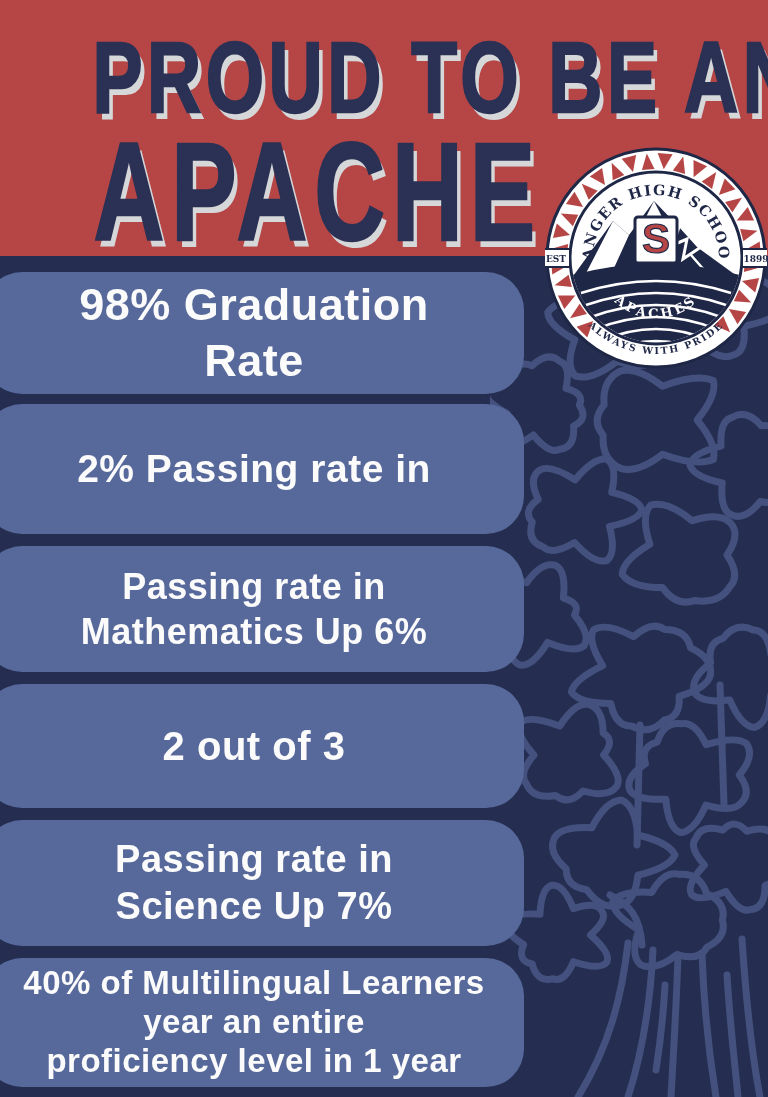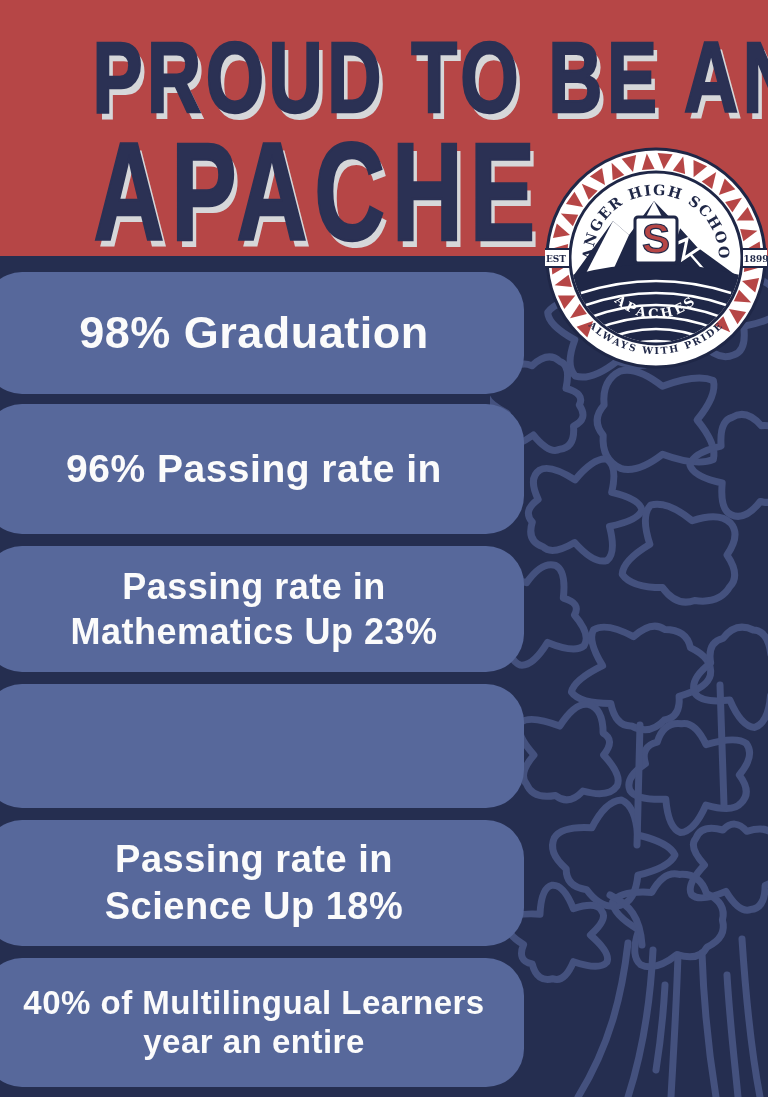--- a/index.html
+++ b/index.html
@@ -75,37 +75,40 @@
       <path d="M 175,730 C 173,765 170,790 166,815"></path>
       <path d="M 237,720 C 240,770 245,810 248,842"></path>
       <path d="M 120,640 C 140,650 150,662 152,690"></path>
       <path d="M 150,470 C 149,510 148,550 147,590"></path>
       <path d="M 230,430 C 231,470 233,510 234,550"></path>
     </g>
   </svg>
 
   <div class="pill pill-1">
     <div class="pill-line">98% Graduation</div>
+    <div class="pill-line">Rate</div>
   </div>
   <div class="pill pill-2">
-    <div class="pill-line">96% Passing rate in</div>
+    <div class="pill-line">2% Passing rate in</div>
   </div>
   <div class="pill pill-3">
     <div class="pill-line">Passing rate in</div>
-    <div class="pill-line">Mathematics Up 23%</div>
+    <div class="pill-line">Mathematics Up 6%</div>
   </div>
   <div class="pill pill-4">
+    <div class="pill-line">2 out of 3</div>
   </div>
   <div class="pill pill-5">
     <div class="pill-line">Passing rate in</div>
-    <div class="pill-line">Science Up 18%</div>
+    <div class="pill-line">Science Up 7%</div>
   </div>
   <div class="pill pill-6">
     <div class="pill-line">40% of Multilingual Learners</div>
     <div class="pill-line">year an entire</div>
+    <div class="pill-line">proficiency level in 1 year</div>
   </div>
 
   <svg class="seal-svg" viewBox="0 0 222 222" aria-hidden="true">
     <defs>
       <path id="arc-top" d="M 48,111 A 63,63 0 0 1 174,111"></path>
       <path id="arc-mascot" d="M 51,111 A 60,60 0 0 0 171,111"></path>
       <path id="arc-motto" d="M 15,111 A 96,96 0 0 0 207,111"></path>
       <clipPath id="seal-inner-clip">
           <circle cx="111" cy="111" r="84.5"></circle>
         </clipPath>

